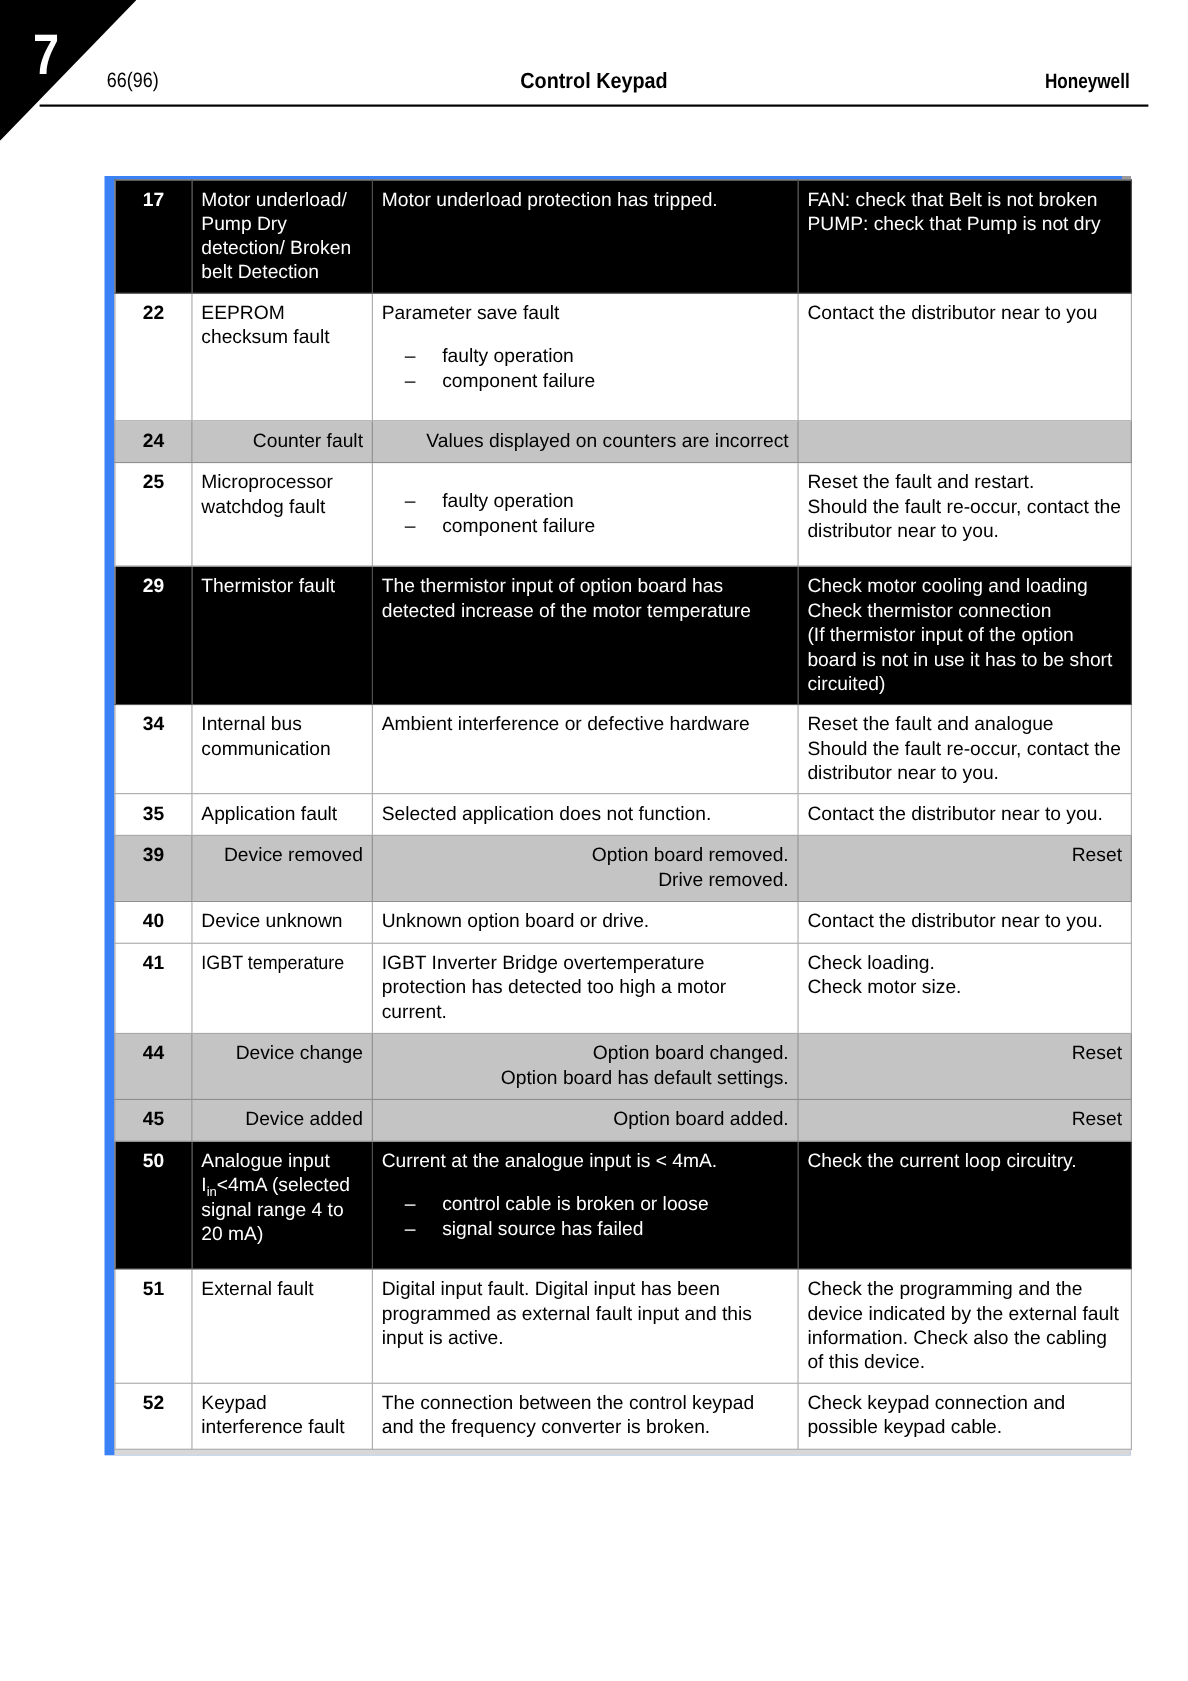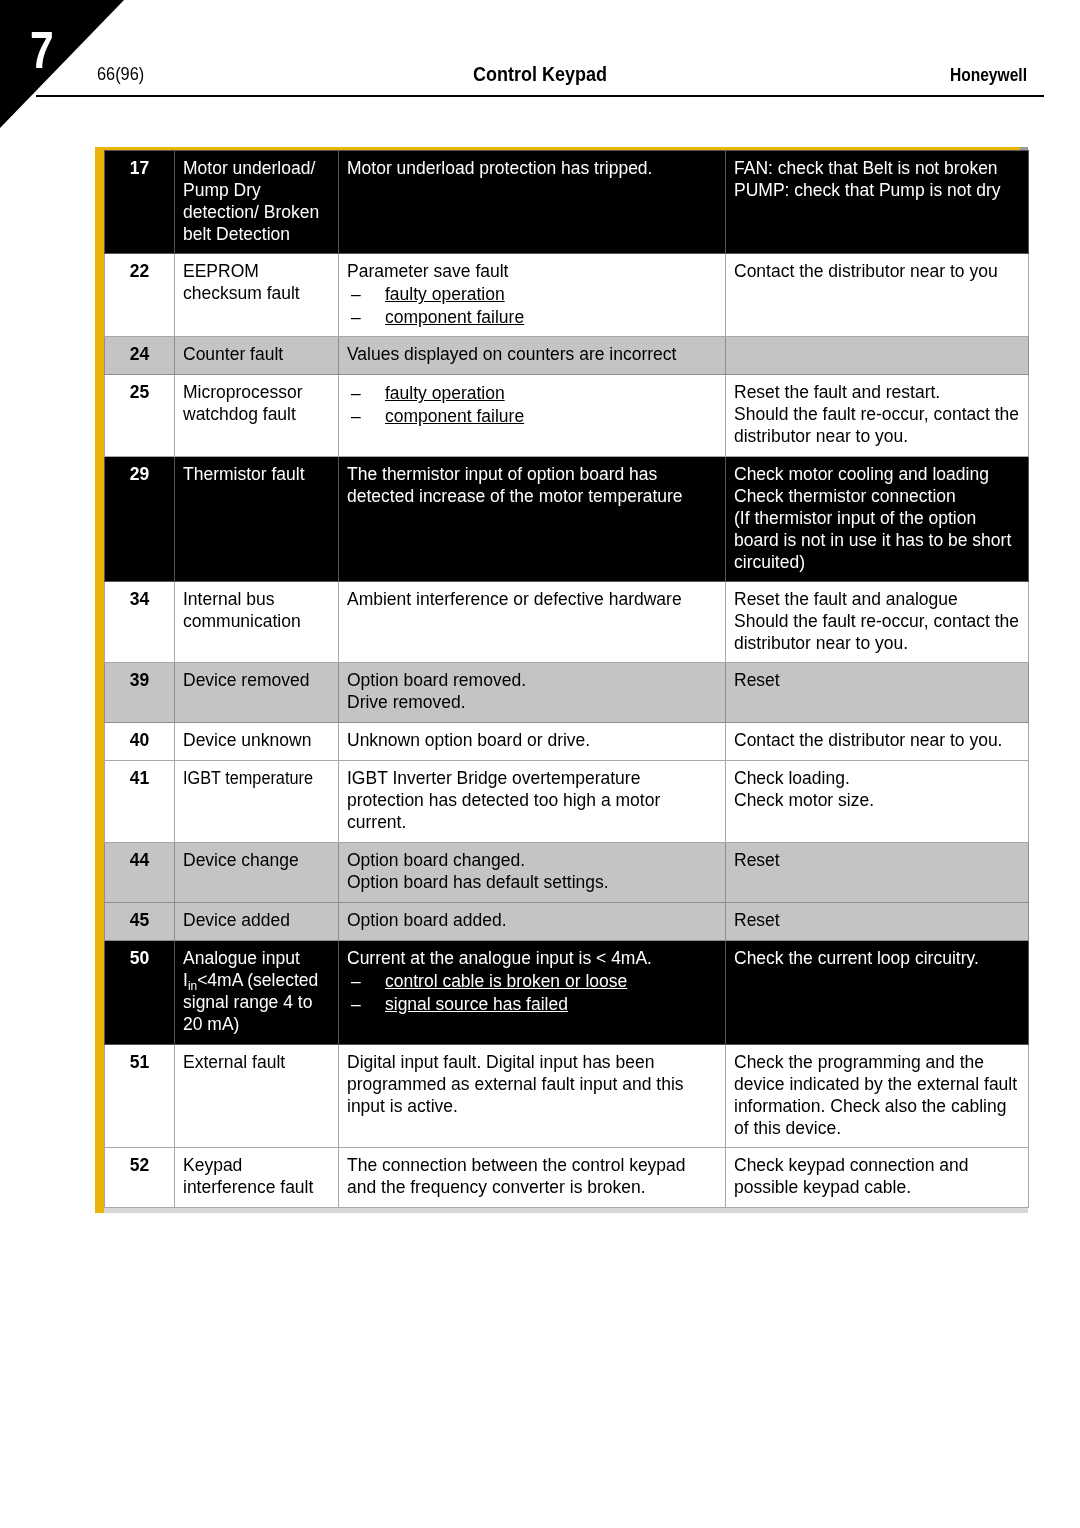--- a/index.html
+++ b/index.html
@@ -79,25 +79,25 @@
     top: 95px;
     width: 1008px;
     height: 2px;
     background: #000000;
   }
 
   
   #fault-table-frame {
     position: absolute;
     left: 95px;
-    top: 147px;
+    top: 160px;
     width: 933px;
     padding: 3px 0 5px 9px;
     box-sizing: border-box;
-    background: #eab308;
+    background: #3b82f6;
   }
   #fault-table-frame::after {
     content: "";
     position: absolute;
     left: 9px;
     right: 0;
     bottom: 0;
     height: 5px;
     background: #d8d8d8;
   }
@@ -141,33 +141,33 @@
   
   tr.row-dark td {
     background: #000000;
     color: #ffffff;
     border-color: #545454;
   }
   tr.row-gray td {
     background: #c4c4c4;
     color: #000000;
     border-color: #8e8e8e;
+    text-align: right;
   }
   tr.row-light td {
     background: #ffffff;
     color: #000000;
     border-color: #a8a8a8;
   }
 
   
   ul.dash-list {
     list-style: none;
-    margin: 0;
+    margin: 17px;
     padding: 0;
-    text-decoration: underline;
   }
   ul.dash-list li {
     position: relative;
     padding-left: 38px;
     margin-top: 1px;
   }
   ul.dash-list li::before {
     content: "\2013";
     position: absolute;
     left: 4px;
@@ -274,20 +274,32 @@
           <td>
             <div class="lead-line">
               <div class="plain-line">Ambient interference or defective hardware</div>
             </div>
           </td>
           <td>
             <div class="plain-line">Reset the fault and analogue</div>
             <div class="plain-line">Should the fault re-occur, contact the distributor near to you.</div>
           </td>
         </tr>
+        <tr class="row-light">
+          <td class="code">35</td>
+          <td>Application fault</td>
+          <td>
+            <div class="lead-line">
+              <div class="plain-line">Selected application does not function.</div>
+            </div>
+          </td>
+          <td>
+            <div class="plain-line">Contact the distributor near to you.</div>
+          </td>
+        </tr>
         <tr class="row-gray">
           <td class="code">39</td>
           <td>Device removed</td>
           <td>
             <div class="lead-line">
               <div class="plain-line">Option board removed.</div>
               <div class="plain-line">Drive removed.</div>
             </div>
           </td>
           <td>

